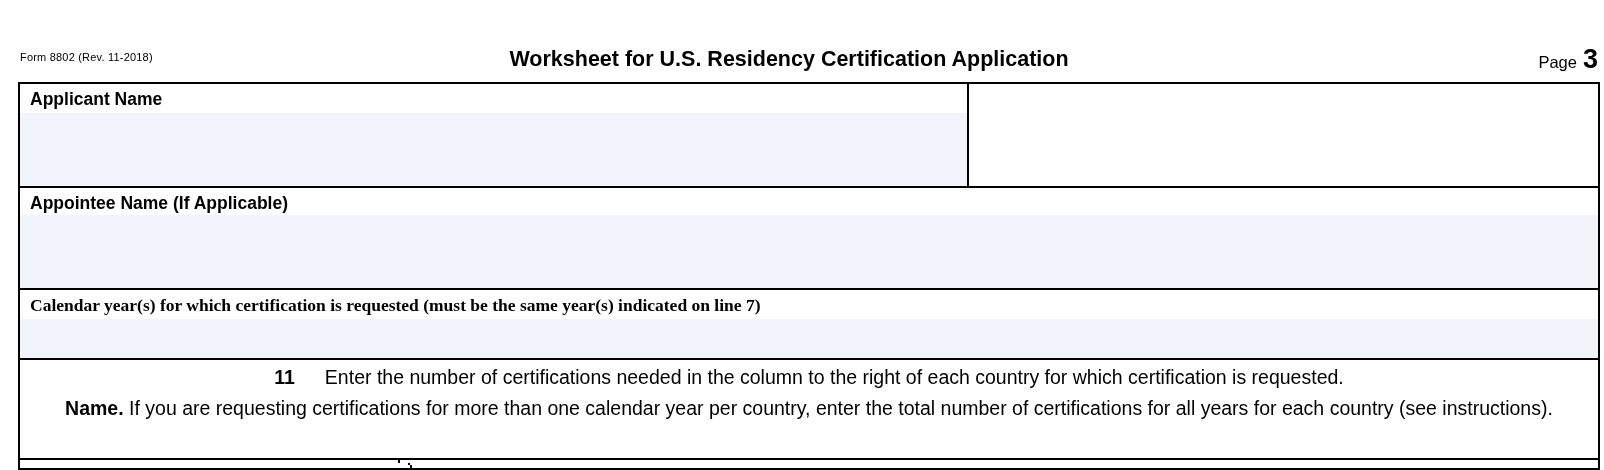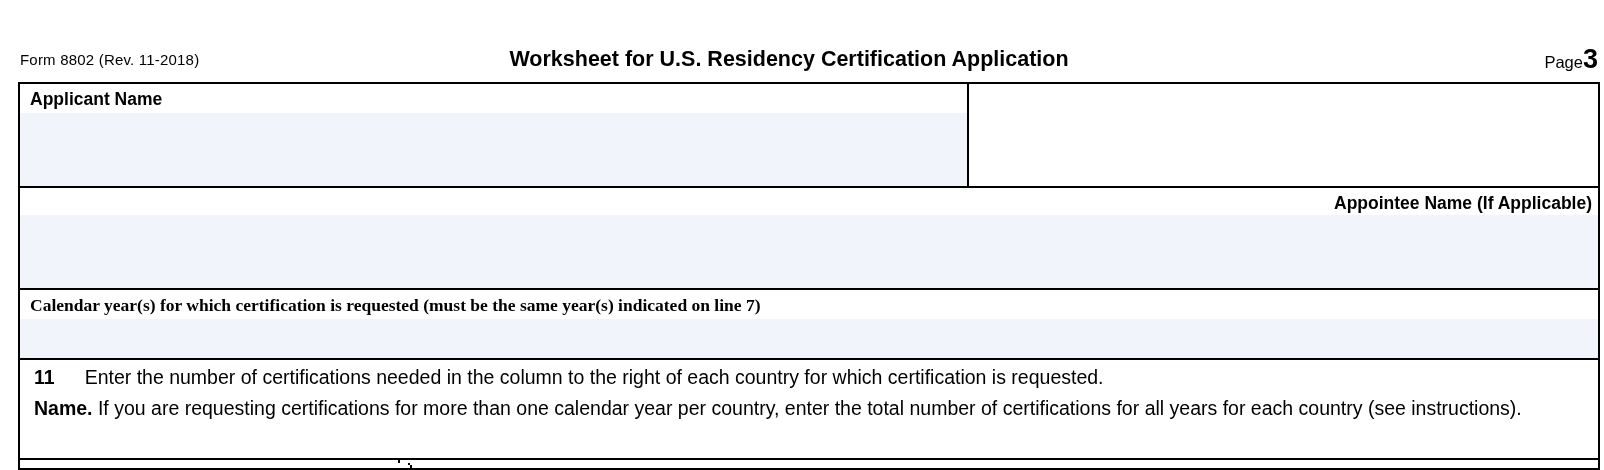--- a/index.html
+++ b/index.html
@@ -10,44 +10,44 @@
     background: #ffffff;
     font-family: "Liberation Sans", sans-serif;
     color: #000;
     overflow: hidden;
   }
 
   
   .hdr { position: absolute; top: 44px; left: 18px; width: 1582px; height: 34px; }
   .hdr-form-number {
     position: absolute; left: 2px; top: 7px;
-    font-size: 15px; letter-spacing: 0.2px;
+    font-size: 11px; letter-spacing: 0.2px;
   }
   .hdr-title {
     position: absolute; left: 0; right: 40px; top: 3px;
     text-align: center; font-size: 21.5px; font-weight: bold;
   }
   .hdr-page {
     position: absolute; right: 2px; top: 0;
-    display: flex; align-items: baseline; 
+    display: flex; align-items: baseline; gap: 6px;
   }
   .hdr-page .pg-label { font-size: 16.5px; }
   .hdr-page .pg-num { font-size: 27px; font-weight: bold; }
 
   
   .form-box {
     position: absolute; top: 82px; left: 18px; width: 1578px;
     border: 2px solid #000;
   }
   .row { position: relative; border-bottom: 2px solid #000; flex-direction: column; }
   .row.last { border-bottom: none; }
   .r1 { height: 102px; display: flex; }
-  .r2 { height: 100px; text-align: right; }
+  .r2 { height: 100px; }
   .r3 { height: 68px; font-family: Liberation Serif, serif; }
-  .r4 { height: 98px; }
+  .r4 { height: 98px; text-align: center; }
   .r5 { height: 8px; display: flex; }
 
   .cell { position: relative; height: 100%; }
   .cell-split-left { width: 947px; border-right: 2px solid #000; }
   .cell-split-right { flex: 1; }
   .cell-full { width: 100%; }
 
   .cell-label {
     position: absolute; top: 3px; left: 10px; right: 6px;
     font-size: 17.5px; font-weight: bold; line-height: 24px;

